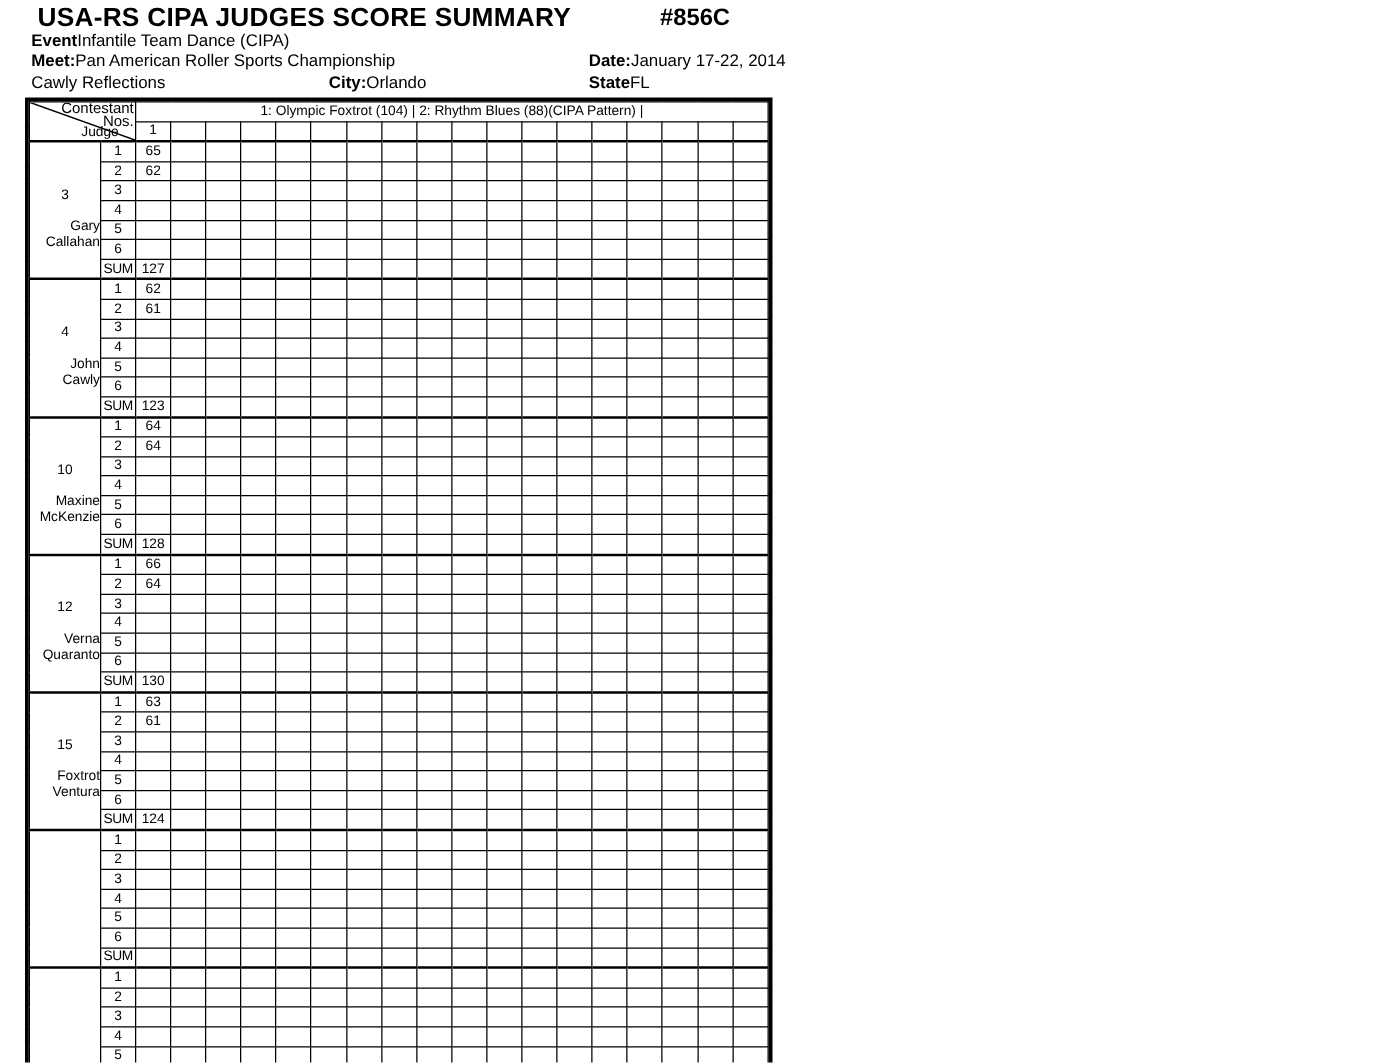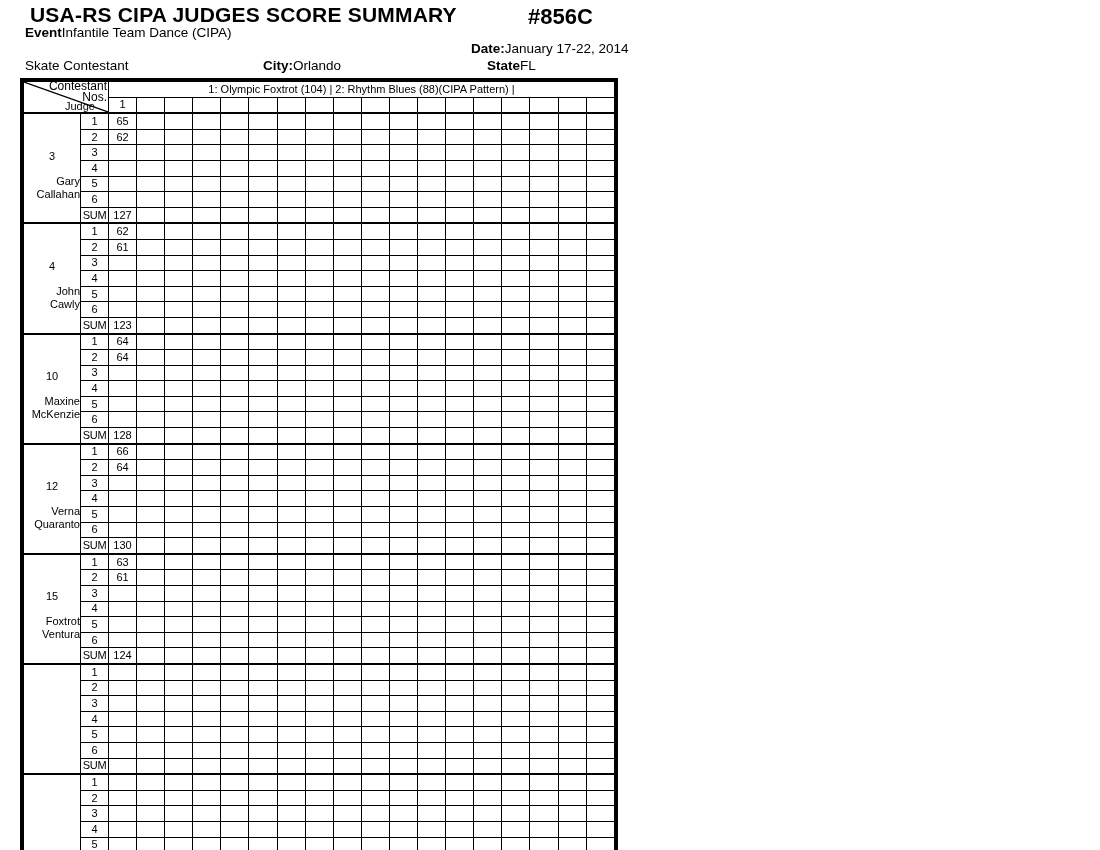--- a/index.html
+++ b/index.html
@@ -27,38 +27,38 @@
     position: absolute;
     left: 30px; top: 3px;
     font-size: 21px;
     font-weight: bold;
     letter-spacing: 0.2px;
     white-space: nowrap;
   }
   .hdr-code {
     position: absolute;
     left: 528px; top: 4px;
-    font-size: 22px;
+    font-size: 19px;
     font-weight: bold;
     white-space: nowrap;
   }
   .hdr-row {
     position: absolute;
     font-size: 13.5px;
     white-space: nowrap;
     line-height: 15px;
   }
   .lbl { font-weight: bold; }
 
   #r-event { left: 25px; top: 25px; }
   #r-meet  { left: 25px; top: 41px; }
   #r-org   { left: 25px; top: 58px; }
   #r-city  { left: 263px; top: 58px; }
   #r-date  { left: 471px; top: 41px; }
-  #r-state { left: 471px; top: 58px; margin-left: 16px; }
+  #r-state { left: 471px; top: 58px; }
 
   
   #sheet {
     position: absolute;
     left: 20px;
     top: 78px;
     width: 592px;
     border: 3px solid #000;
     background: #fff;
     box-sizing: content-box;
@@ -152,23 +152,26 @@
 <body>
 
 <div id="header">
   <div class="hdr-title">USA-RS CIPA JUDGES SCORE SUMMARY</div>
   <div class="hdr-code">#856C</div>
 
   <div class="hdr-row" id="r-event">
     <span class="lbl">Event</span><span>Infantile Team Dance  (CIPA)</span>
   </div>
 
+  <div class="hdr-row" id="r-meet">
+    <span class="lbl">Meet:</span><span>Pan American Roller Sports Championship</span>
+  </div>
 
   <div class="hdr-row" id="r-org">
-    <span>Skate Contestant</span>
+    <span>Cawly Reflections</span>
   </div>
 
   <div class="hdr-row" id="r-city">
     <span class="lbl">City:</span><span>Orlando</span>
   </div>
 
   <div class="hdr-row" id="r-date">
     <span class="lbl">Date:</span><span>January 17-22, 2014</span>
   </div>
 

